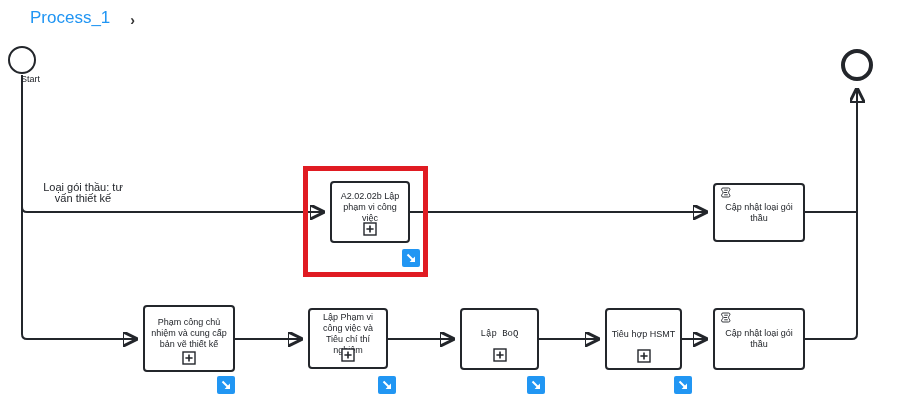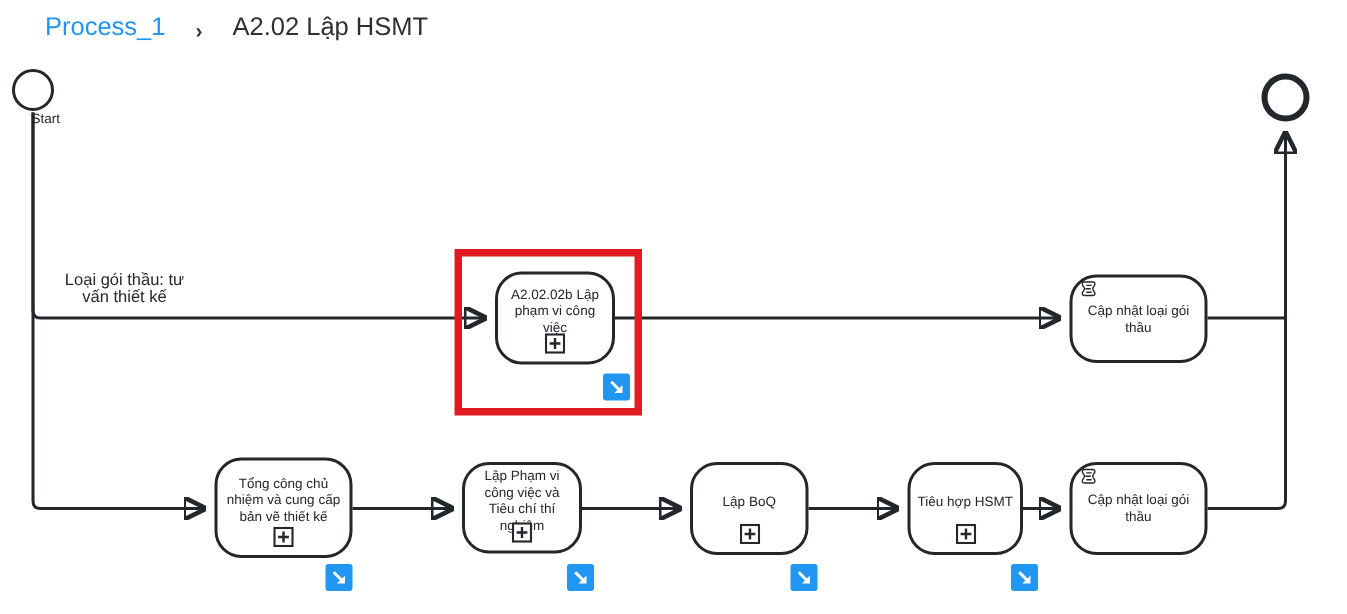--- a/index.html
+++ b/index.html
@@ -21,21 +21,21 @@
   svg.flows path{stroke:var(--line);stroke-width:2;fill:none;}
 
   
   .event{position:absolute;border-radius:50%;background:#fff;z-index:2;}
   .event.start{left:8px;top:46px;width:28px;height:28px;border:2px solid var(--line);}
   .event.end{left:841px;top:49px;width:32px;height:32px;border:4px solid var(--line);}
   .event-label{position:absolute;left:4px;top:74px;width:36px;text-align:right;
     font-size:9px;color:var(--text);z-index:2;}
 
   
-  .task{position:absolute;background:#fff;border:2px solid var(--line);border-radius:18px;
+  .task{position:absolute;background:#fff;border:2px solid var(--line);border-radius:4px;
     z-index:3;display:flex;align-items:center;justify-content:center;text-align:center;
     font-size:9px;line-height:11px;color:var(--text);padding:3px 4px 13px 4px;cursor:pointer;}
   .task.script{padding:3px 4px 3px 4px;justify-content:center;}
   .task .marker-sub{position:absolute;bottom:2px;left:50%;transform:translateX(-50%);}
   .task .marker-script{position:absolute;top:2px;left:4px;}
 
   
   .highlight-box{position:absolute;left:303px;top:166px;width:125px;height:111px;
     border:5px solid var(--highlight);z-index:2;pointer-events:none;}
 
@@ -48,21 +48,20 @@
     font-size:11px;line-height:11px;color:var(--text);z-index:2;}
 </style>
 </head>
 <body>
 
 <div class="canvas">
 
   <div class="breadcrumb">
     <span class="crumb-link">Process_1</span>
     <span class="crumb-sep">›</span>
-    <span class="crumb-current">A2.02 Lập HSMT</span>
   </div>
 
   <svg class="flows" width="898" height="409">
     <defs>
       <marker id="arrow" viewBox="0 0 10 10" refX="9" refY="5" markerWidth="7.5" markerHeight="7.5" orient="auto-start-reverse">
         <path d="M0,0 L10,5 L0,10 Z" fill="#23262b" stroke="none"></path>
       </marker>
     </defs>
     <path d="M22,75 L22,207 Q22,212 27,212 L323,212" marker-end="url(#arrow)"></path>
     <path d="M22,75 L22,334 Q22,339 27,339 L136,339" marker-end="url(#arrow)"></path>
@@ -103,21 +102,21 @@
     <span class="marker-script">
       <svg width="13" height="12" viewBox="0 0 13 12">
         <path d="M4,1 C2.2,1 2.2,2.7 3.2,3.8 C4.2,4.9 4.2,6.1 3.2,7.2 C2.2,8.3 2.2,10 4,10 L9.5,10 C11.3,10 11.3,8.3 10.3,7.2 C9.3,6.1 9.3,4.9 10.3,3.8 C11.3,2.7 11.3,1 9.5,1 Z" fill="none" stroke="#23262b" stroke-width="0.9"></path>
         <path d="M5.2,3.2 h3.6 M4.6,5.5 h3.6 M5.2,7.8 h3.6" stroke="#23262b" stroke-width="0.9"></path>
       </svg>
     </span>
     <span>Cập nhật loại gói thầu</span>
   </div>
 
   <div class="task" style="left:143px;top:305px;width:92px;height:67px;">
-    <span>Tổng công chủ nhiệm và cung cấp bản vẽ thiết kế</span>
+    <span>Phạm công chủ nhiệm và cung cấp bản vẽ thiết kế</span>
     <span class="marker-sub">
       <svg width="14" height="14">
           <rect x="1" y="1" width="12" height="12" fill="#fff" stroke="#23262b" stroke-width="1.4"></rect>
           <path d="M7,3.4 V10.6 M3.4,7 H10.6" stroke="#23262b" stroke-width="1.6"></path>
         </svg>
     </span>
   </div>
   <div class="badge" style="left:217px;top:376px;">
     <svg width="14" height="14">
         <path d="M3.5,3.5 L9,9" stroke="#fff" stroke-width="2"></path>
@@ -134,21 +133,21 @@
         </svg>
     </span>
   </div>
   <div class="badge" style="left:378px;top:376px;">
     <svg width="14" height="14">
         <path d="M3.5,3.5 L9,9" stroke="#fff" stroke-width="2"></path>
         <path d="M11,11 L11,5.6 L5.6,11 Z" fill="#fff"></path>
       </svg>
   </div>
 
-  <div class="task" style="left:460px;top:308px;width:79px;height:62px;">
+  <div class="task" style="left:460px;top:308px;width:79px;height:62px;font-family:Liberation Mono, monospace;">
     <span>Lập BoQ</span>
     <span class="marker-sub">
       <svg width="14" height="14">
           <rect x="1" y="1" width="12" height="12" fill="#fff" stroke="#23262b" stroke-width="1.4"></rect>
           <path d="M7,3.4 V10.6 M3.4,7 H10.6" stroke="#23262b" stroke-width="1.6"></path>
         </svg>
     </span>
   </div>
   <div class="badge" style="left:527px;top:376px;">
     <svg width="14" height="14">

